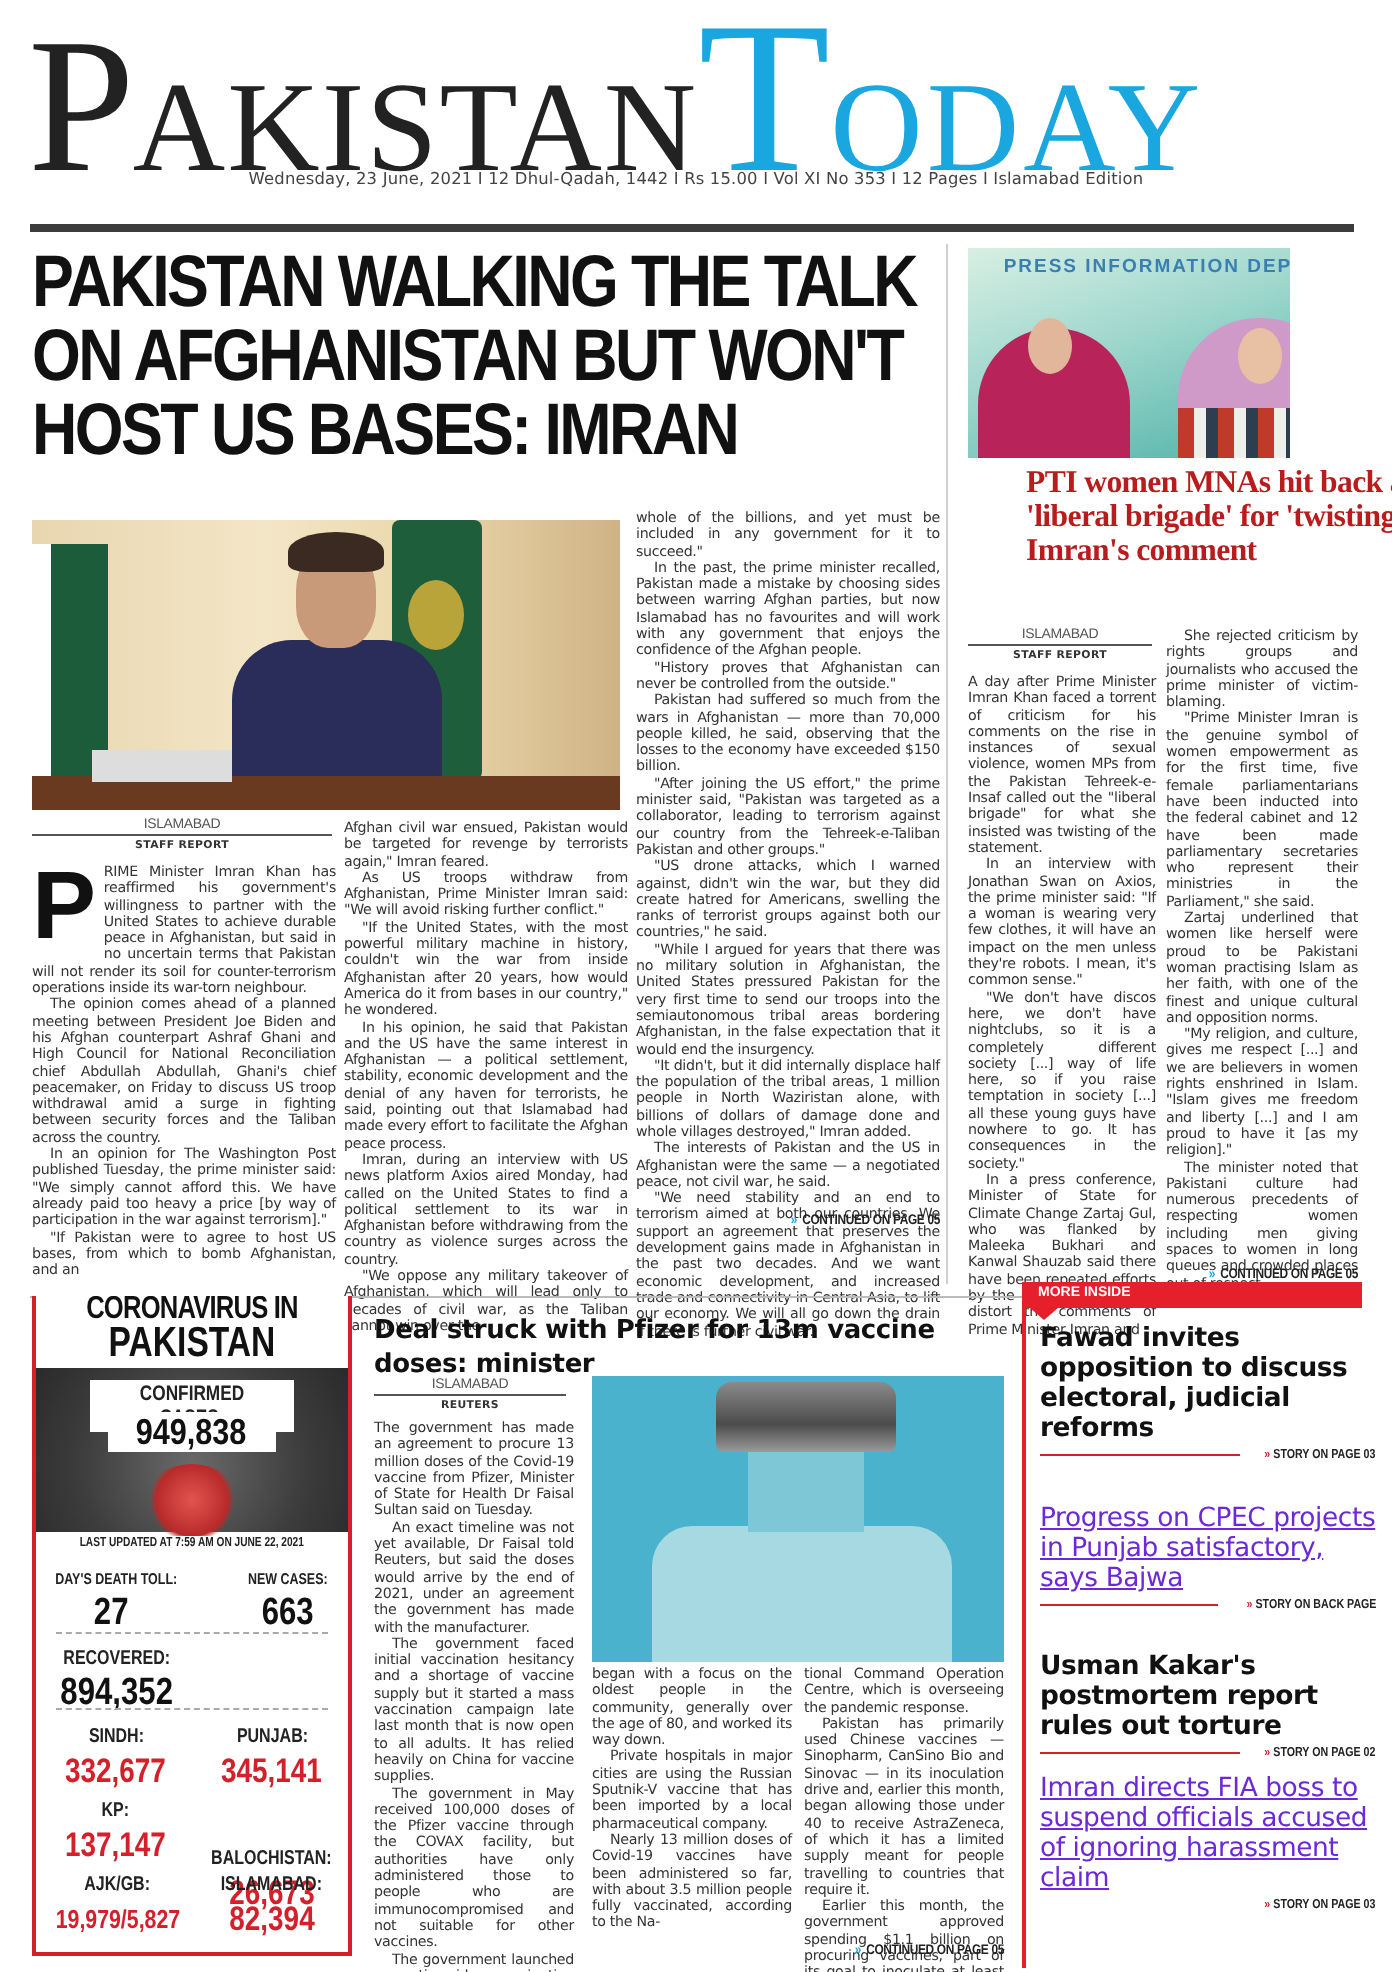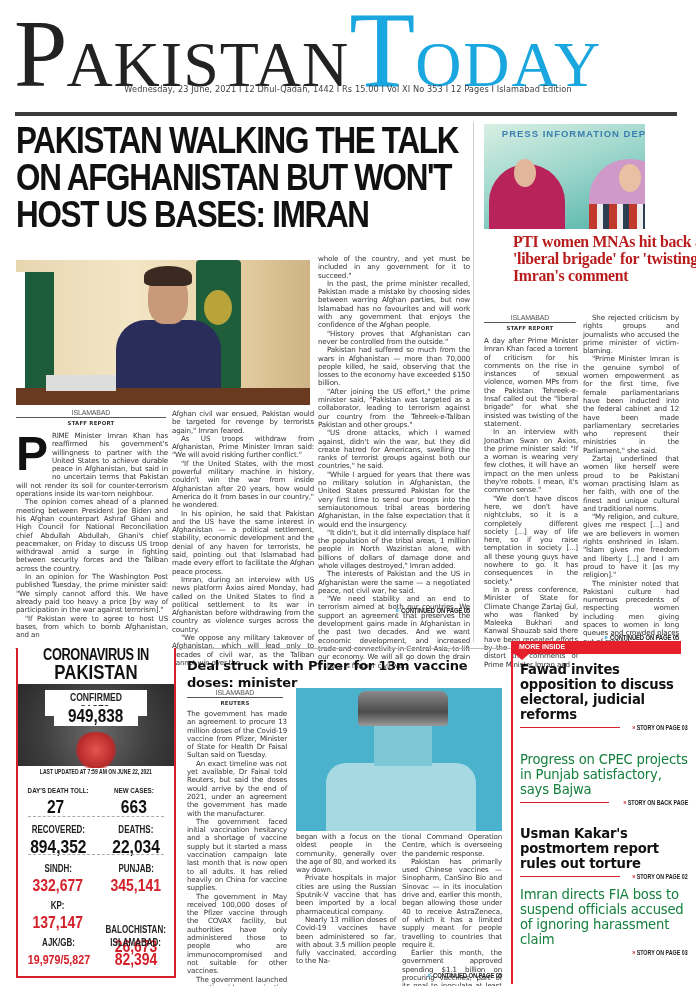--- a/index.html
+++ b/index.html
@@ -92,21 +92,21 @@
   .pfizer-col2 { position: absolute; left: 296px; top: 833px; width: 100px; }
   .pfizer-col3 { position: absolute; left: 402px; top: 833px; width: 100px; }
   .pfizer-continued { position: absolute; left: 402px; top: 972px; width: 100px; }
 
   .more-inside-bar { position: absolute; left: 511px; top: 641px; width: 170px; height: 13px; background: #e5202b; font-family: "Liberation Sans", sans-serif; font-weight: bold; font-size: 7px; color: #fff; padding: 2px 0 0 8px; }
   .more-inside-notch { position: absolute; left: 515px; top: 654px; width: 0; height: 0; border-left: 7px solid transparent; border-right: 7px solid transparent; border-top: 6px solid #e5202b; }
   .more-inside-left { position: absolute; left: 511px; top: 654px; width: 2px; height: 330px; background: #e5202b; }
   .mi-item { position: absolute; left: 520px; width: 168px; font-family: "DejaVu Sans", sans-serif; color: #222; }
   .mi-item .h { font-size: 13.2px; line-height: 15px; letter-spacing: -0.2px; }
   .mi-item .h.bold { font-weight: bold; color: #111; }
-  .mi-item .h.light { font-weight: normal; color: #15803d; }
+  .mi-item .h.light { font-weight: normal; color: #6d28d9; text-decoration: underline; }
   .mi-item .ref { display: flex; align-items: center; margin-top: 2px; }
   .mi-item .ref .line { height: 1px; background: #d3202a; flex: 1; }
   .mi-item .ref .txt { font-family: "Liberation Sans", sans-serif; font-weight: bold; font-size: 6.5px; color: #222; white-space: nowrap; transform: scaleX(0.82); transform-origin: right center; }
   .mi-item .ref .txt .arrow { color: #d3202a; }
 </style>
 </head>
 <body>
 
 <header class="masthead">
   <div class="logo">
@@ -147,21 +147,21 @@
 <div class="lead-col2 body-text">
   <p class="no-indent">Afghan civil war ensued, Pakistan would be targeted for revenge by terrorists again," Imran feared.</p>
   <p>As US troops withdraw from Afghanistan, Prime Minister Imran said: "We will avoid risking further conflict."</p>
   <p>"If the United States, with the most powerful military machine in history, couldn't win the war from inside Afghanistan after 20 years, how would America do it from bases in our country," he wondered.</p>
   <p>In his opinion, he said that Pakistan and the US have the same interest in Afghanistan — a political settlement, stability, economic development and the denial of any haven for terrorists, he said, pointing out that Islamabad had made every effort to facilitate the Afghan peace process.</p>
   <p>Imran, during an interview with US news platform Axios aired Monday, had called on the United States to find a political settlement to its war in Afghanistan before withdrawing from the country as violence surges across the country.</p>
   <p>"We oppose any military takeover of Afghanistan, which will lead only to decades of civil war, as the Taliban cannot win over the</p>
 </div>
 
 <div class="lead-col3 body-text">
-  <p class="no-indent">whole of the country, and yet must be included in any government for it to succeed."</p>
+  <p class="no-indent">whole of the billions, and yet must be included in any government for it to succeed."</p>
   <p>In the past, the prime minister recalled, Pakistan made a mistake by choosing sides between warring Afghan parties, but now Islamabad has no favourites and will work with any government that enjoys the confidence of the Afghan people.</p>
   <p>"History proves that Afghanistan can never be controlled from the outside."</p>
   <p>Pakistan had suffered so much from the wars in Afghanistan — more than 70,000 people killed, he said, observing that the losses to the economy have exceeded $150 billion.</p>
   <p>"After joining the US effort," the prime minister said, "Pakistan was targeted as a collaborator, leading to terrorism against our country from the Tehreek-e-Taliban Pakistan and other groups."</p>
   <p>"US drone attacks, which I warned against, didn't win the war, but they did create hatred for Americans, swelling the ranks of terrorist groups against both our countries," he said.</p>
   <p>"While I argued for years that there was no military solution in Afghanistan, the United States pressured Pakistan for the very first time to send our troops into the semiautonomous tribal areas bordering Afghanistan, in the false expectation that it would end the insurgency.</p>
   <p>"It didn't, but it did internally displace half the population of the tribal areas, 1 million people in North Waziristan alone, with billions of dollars of damage done and whole villages destroyed," Imran added.</p>
   <p>The interests of Pakistan and the US in Afghanistan were the same — a negotiated peace, not civil war, he said.</p>
   <p>"We need stability and an end to terrorism aimed at both our countries. We support an agreement that preserves the development gains made in Afghanistan in the past two decades. And we want economic development, and increased trade and connectivity in Central Asia, to lift our economy. We will all go down the drain if there is further civil war.</p>
 </div>
@@ -186,21 +186,21 @@
 </div>
 <div class="pti-col1 body-text">
   <p class="no-indent">A day after Prime Minister Imran Khan faced a torrent of criticism for his comments on the rise in instances of sexual violence, women MPs from the Pakistan Tehreek-e-Insaf called out the "liberal brigade" for what she insisted was twisting of the statement.</p>
   <p>In an interview with Jonathan Swan on Axios, the prime minister said: "If a woman is wearing very few clothes, it will have an impact on the men unless they're robots. I mean, it's common sense."</p>
   <p>"We don't have discos here, we don't have nightclubs, so it is a completely different society [...] way of life here, so if you raise temptation in society [...] all these young guys have nowhere to go. It has consequences in the society."</p>
   <p>In a press conference, Minister of State for Climate Change Zartaj Gul, who was flanked by Maleeka Bukhari and Kanwal Shauzab said there have been repeated efforts by the "liberal brigade" to distort the comments of Prime Minister Imran and</p>
 </div>
 <div class="pti-col2 body-text">
   <p>She rejected criticism by rights groups and journalists who accused the prime minister of victim-blaming.</p>
   <p>"Prime Minister Imran is the genuine symbol of women empowerment as for the first time, five female parliamentarians have been inducted into the federal cabinet and 12 have been made parliamentary secretaries who represent their ministries in the Parliament," she said.</p>
-  <p>Zartaj underlined that women like herself were proud to be Pakistani woman practising Islam as her faith, with one of the finest and unique cultural and traditional norms.</p>
+  <p>Zartaj underlined that women like herself were proud to be Pakistani woman practising Islam as her faith, with one of the finest and unique cultural and opposition norms.</p>
   <p>"My religion, and culture, gives me respect [...] and we are believers in women rights enshrined in Islam. "Islam gives me freedom and liberty [...] and I am proud to have it [as my religion]."</p>
   <p>The minister noted that Pakistani culture had numerous precedents of respecting women including men giving spaces to women in long queues and crowded places out of respect.</p>
 </div>
 <div class="pti-continued continued">
   <span class="arrow">»</span><span>CONTINUED ON PAGE 05</span>
 </div>
 
 <div class="mid-rule"></div>
 
 <section class="covid-box">
@@ -210,32 +210,28 @@
     <div class="virus"></div>
   </div>
   <div class="confirmed-label"><span>CONFIRMED CASES:</span></div>
   <div class="confirmed-value"><span>949,838</span></div>
   <div class="updated"><span>LAST UPDATED AT 7:59 AM ON JUNE 22, 2021</span></div>
 
   <div class="stat" style="left:2px; top:131px; width:72px;">
     <div><span class="lbl">DAY'S DEATH TOLL:</span></div>
     <div><span class="val">27</span></div>
   </div>
-  <div class="stat" style="left:80px; top:131px; width:72px;text-align:center;">
+  <div class="stat" style="left:90px; top:131px; width:72px;text-align:center;">
     <div><span class="lbl">NEW CASES:</span></div>
     <div><span class="val">663</span></div>
   </div>
   <div class="covid-divider" style="top:168px;"></div>
   <div class="stat" style="left:0px; top:171px; width:80px;">
     <div><span class="lbl big">RECOVERED:</span></div>
     <div><span class="val">894,352</span></div>
-  </div>
-  <div class="stat" style="left:78px; top:171px; width:80px;">
-    <div><span class="lbl big">DEATHS:</span></div>
-    <div><span class="val">22,034</span></div>
   </div>
   <div class="covid-divider" style="top:206px;"></div>
   <div class="stat" style="left:0px; top:210px; width:80px;">
     <div><span class="lbl big">SINDH:</span></div>
     <div><span class="val red">332,677</span></div>
   </div>
   <div class="stat" style="left:78px; top:210px; width:80px;">
     <div><span class="lbl big">PUNJAB:</span></div>
     <div><span class="val red">345,141</span></div>
   </div>

